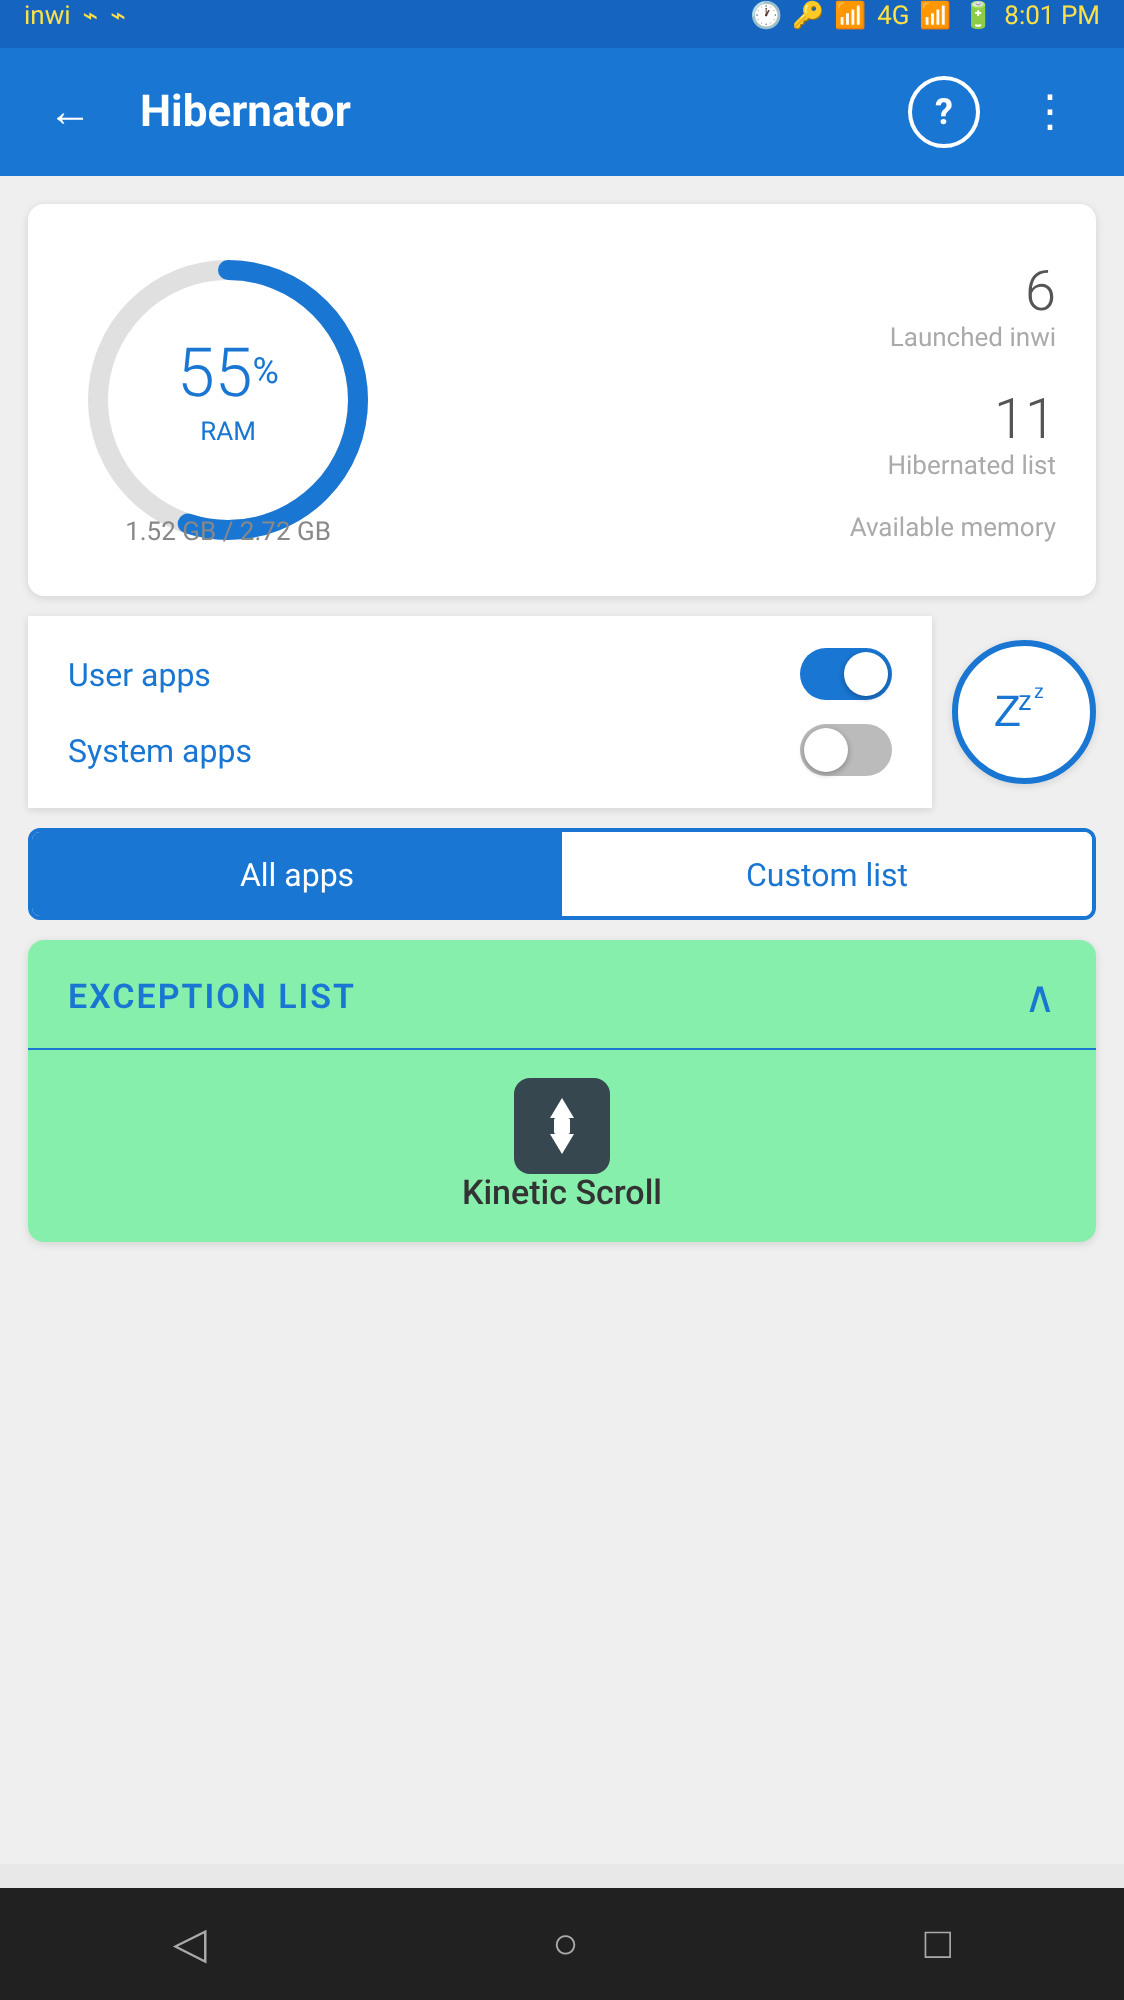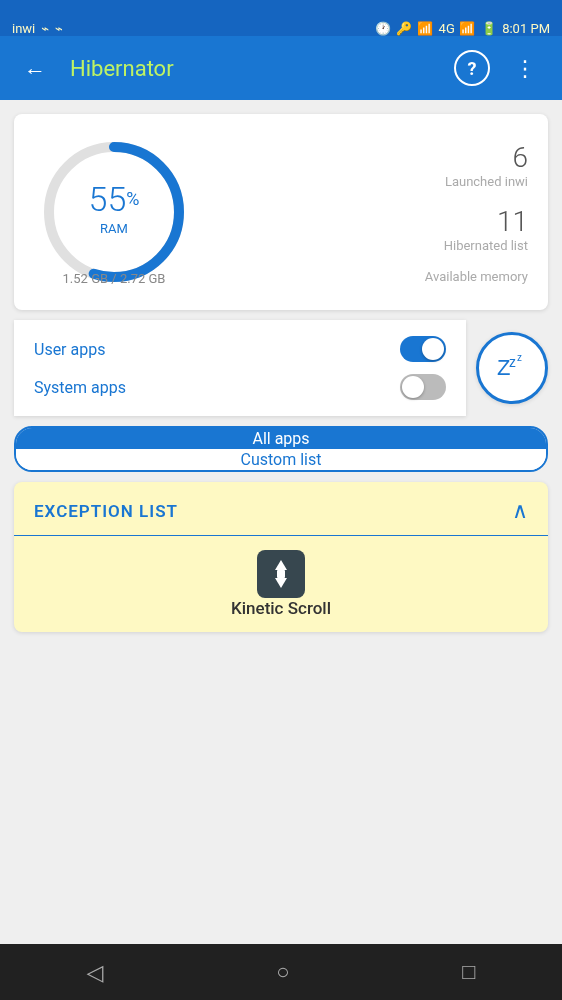--- a/index.html
+++ b/index.html
@@ -8,26 +8,26 @@
       height: 1000px;
       font-family: 'Roboto', Arial, sans-serif;
       background: #e8e8e8;
       overflow: hidden;
       position: relative;
     }
 
     
     .status-bar {
       background: #1565c0;
-      height: 36px;
-      display: flex;
-      align-items: flex-end;
+      height: 24px;
+      display: flex;
+      align-items: flex-start;
       justify-content: space-between;
       padding: 0 12px;
-      color: #fef9c3;
+      color: #fde047;
       font-size: 13px;
     }
     .status-left { display: flex; align-items: center; gap: 6px; }
     .status-right { display: flex; align-items: center; gap: 5px; font-size: 13px; }
 
     
     .top-bar {
       background: #1976d2;
       height: 64px;
       display: flex;
@@ -35,23 +35,23 @@
       padding: 0 16px;
       gap: 16px;
     }
     .back-btn {
       color: white;
       font-size: 22px;
       cursor: pointer;
       padding: 8px;
     }
     .app-title {
-      color: #bef264;
+      color: #ffffff;
       font-size: 22px;
-      font-weight: 400;
+      font-weight: 700;
       flex: 1;
     }
     .help-btn {
       width: 36px;
       height: 36px;
       border-radius: 50%;
       border: 2px solid white;
       display: flex;
       align-items: center;
       justify-content: center;
@@ -192,46 +192,45 @@
       background: white;
       flex-shrink: 0;
       box-shadow: 0 1px 4px rgba(0,0,0,0.12);
       align-self: center;
     }
 
     
     .tab-bar {
       margin: 0 14px 10px 14px;
       display: flex;
-      border-radius: 18px;
+      border-radius: 6px;
       overflow: hidden;
       border: 2px solid #1976d2;
       height: 46px;
-      flex-direction: column;
     }
     .tab {
       flex: 1;
       display: flex;
       align-items: center;
       justify-content: center;
       font-size: 16px;
       cursor: pointer;
     }
     .tab.active {
       background: #1976d2;
       color: white;
     }
     .tab.inactive {
       background: white;
       color: #1976d2;
     }
 
     
     .exception-card {
-      background: #fef9c3;
+      background: #86efac;
       margin: 0 14px;
       border-radius: 8px;
       box-shadow: 0 1px 4px rgba(0,0,0,0.12);
       overflow: hidden;
     }
     .exception-header {
       display: flex;
       align-items: center;
       justify-content: space-between;
       padding: 16px 20px 12px 20px;

